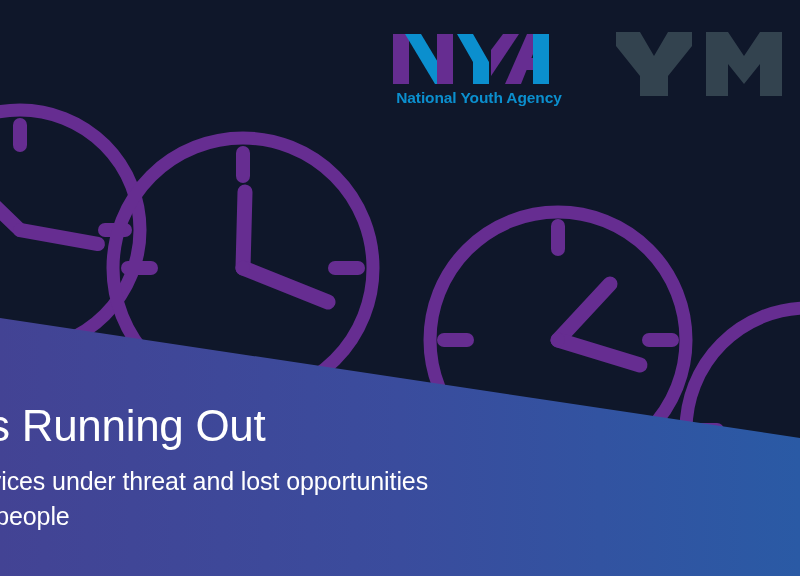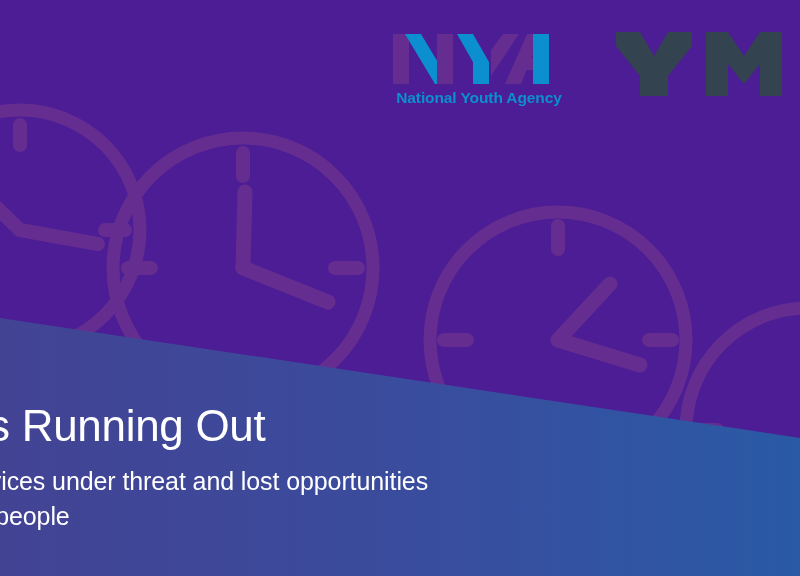--- a/index.html
+++ b/index.html
@@ -5,21 +5,21 @@
   html, body {
     margin: 0;
     padding: 0;
     background: #ffffff;
   }
   #stage {
     position: relative;
     width: 800px;
     height: 576px;
     overflow: hidden;
-    background: #4c1d95;
+    background: #0f172a;
     font-family: "Liberation Sans", sans-serif;
   }
 
   
   #clock-layer {
     position: absolute;
     left: 0; top: 0;
     width: 800px; height: 576px;
     overflow: hidden;
   }

